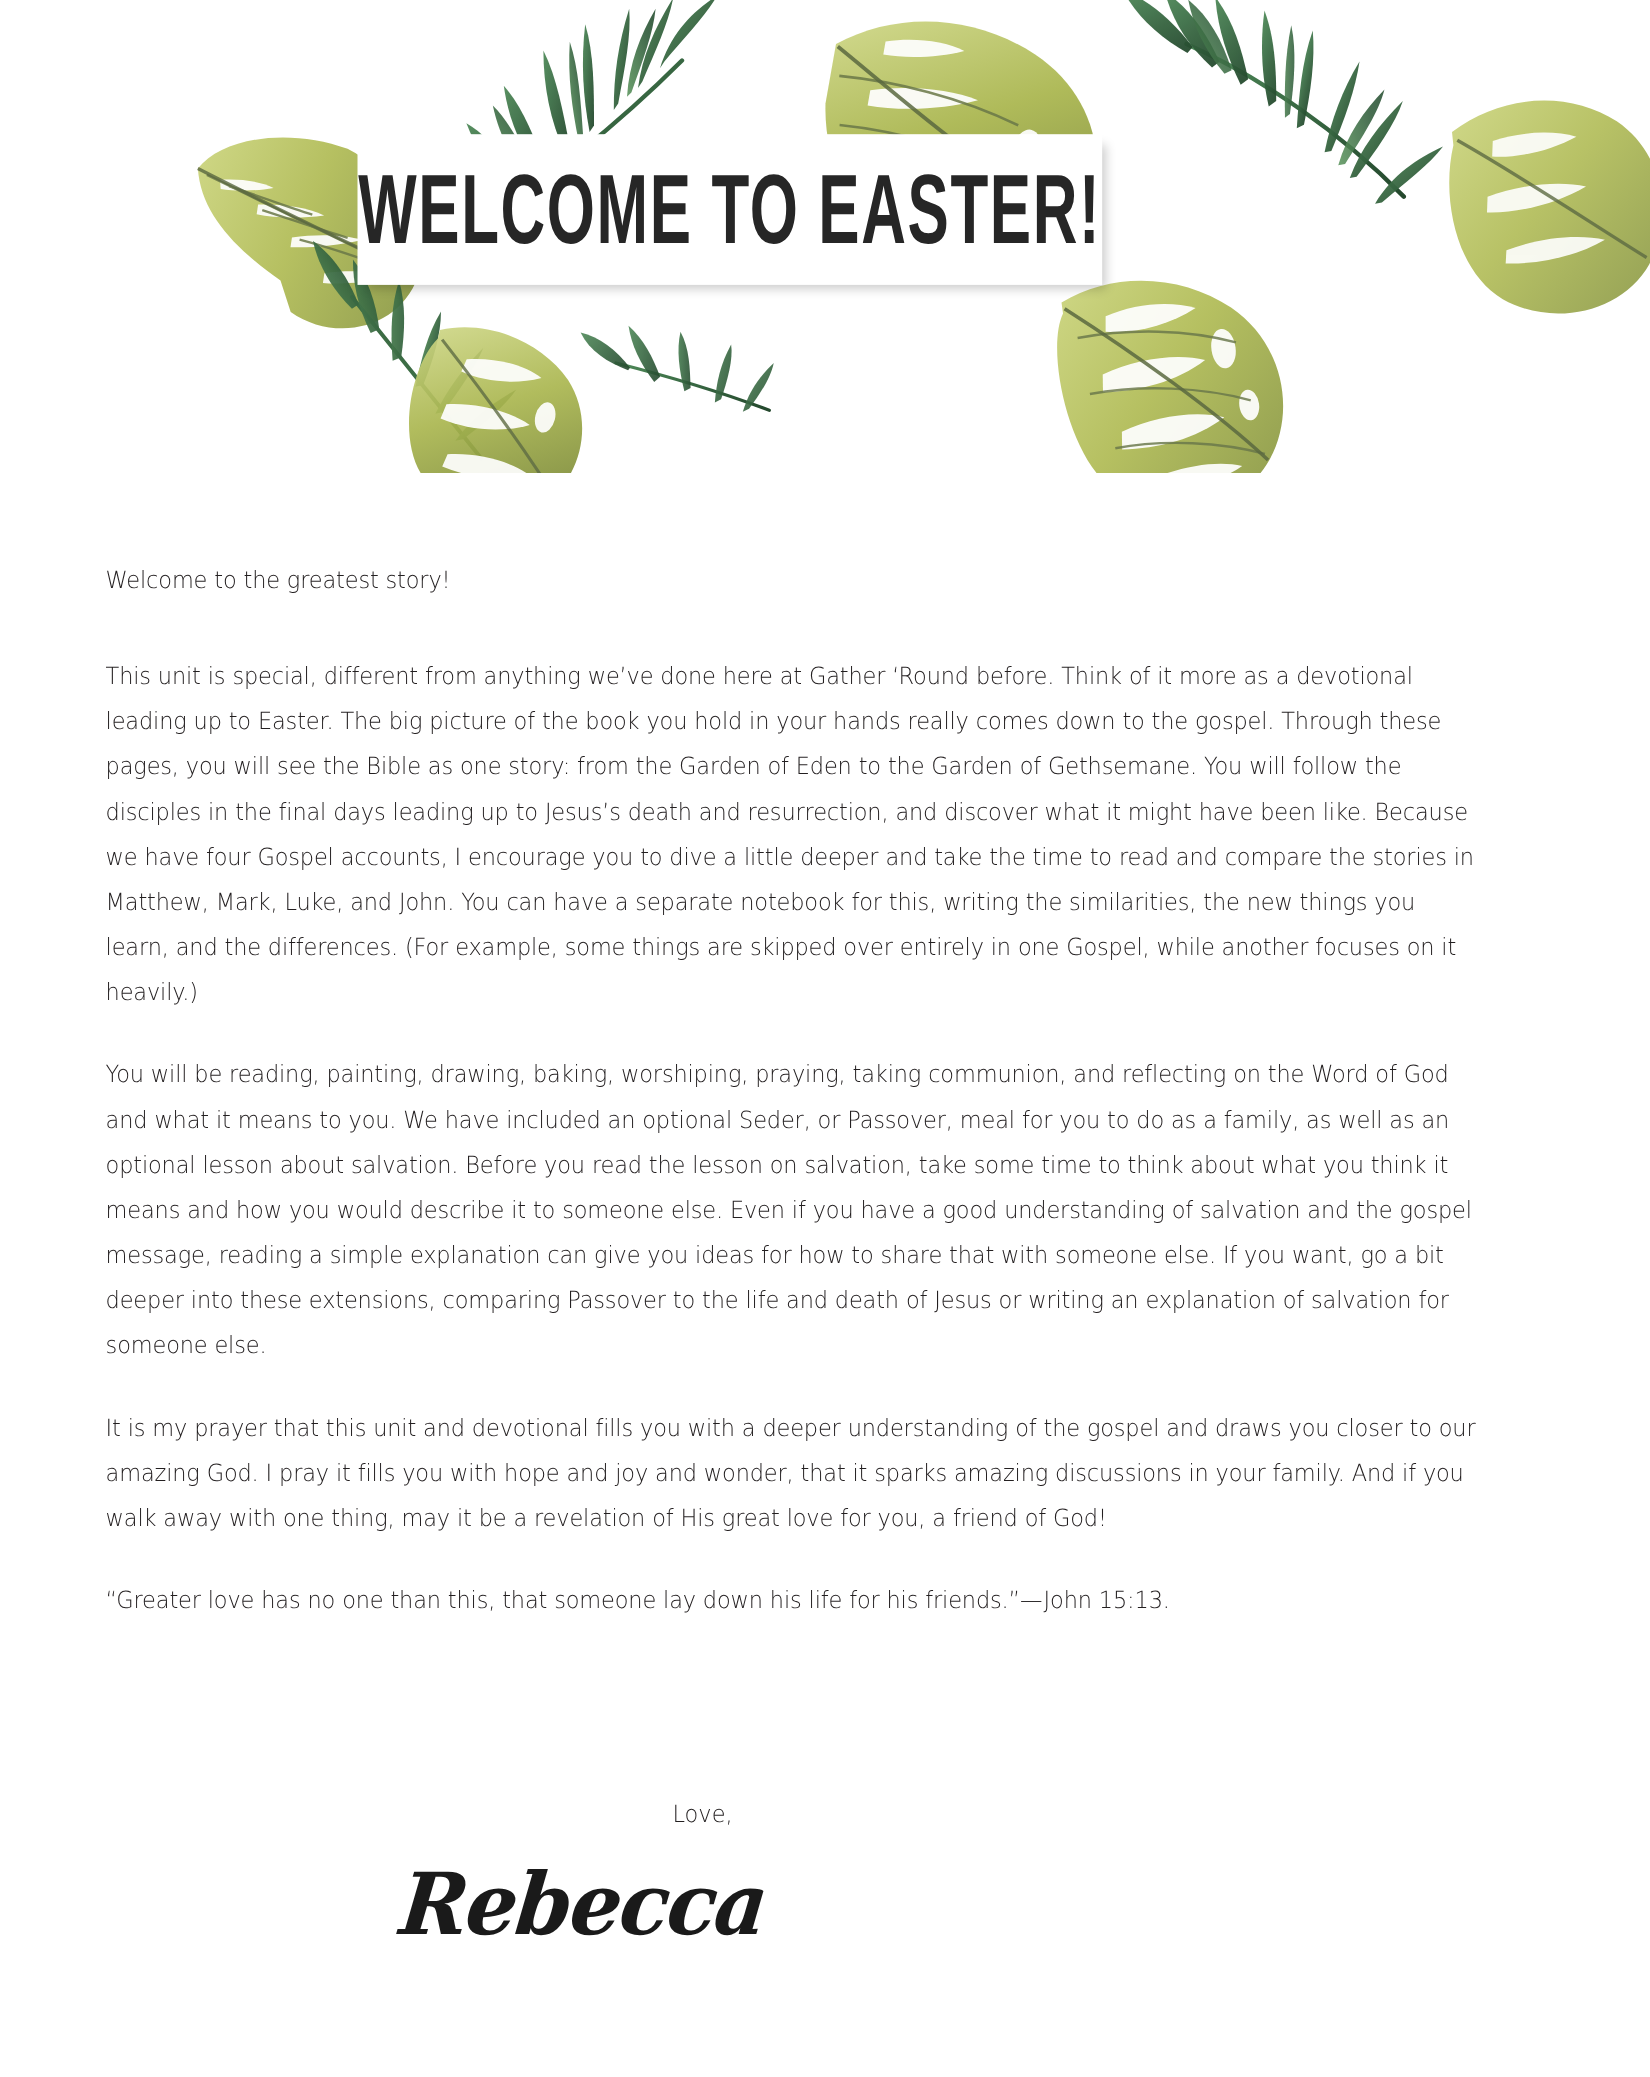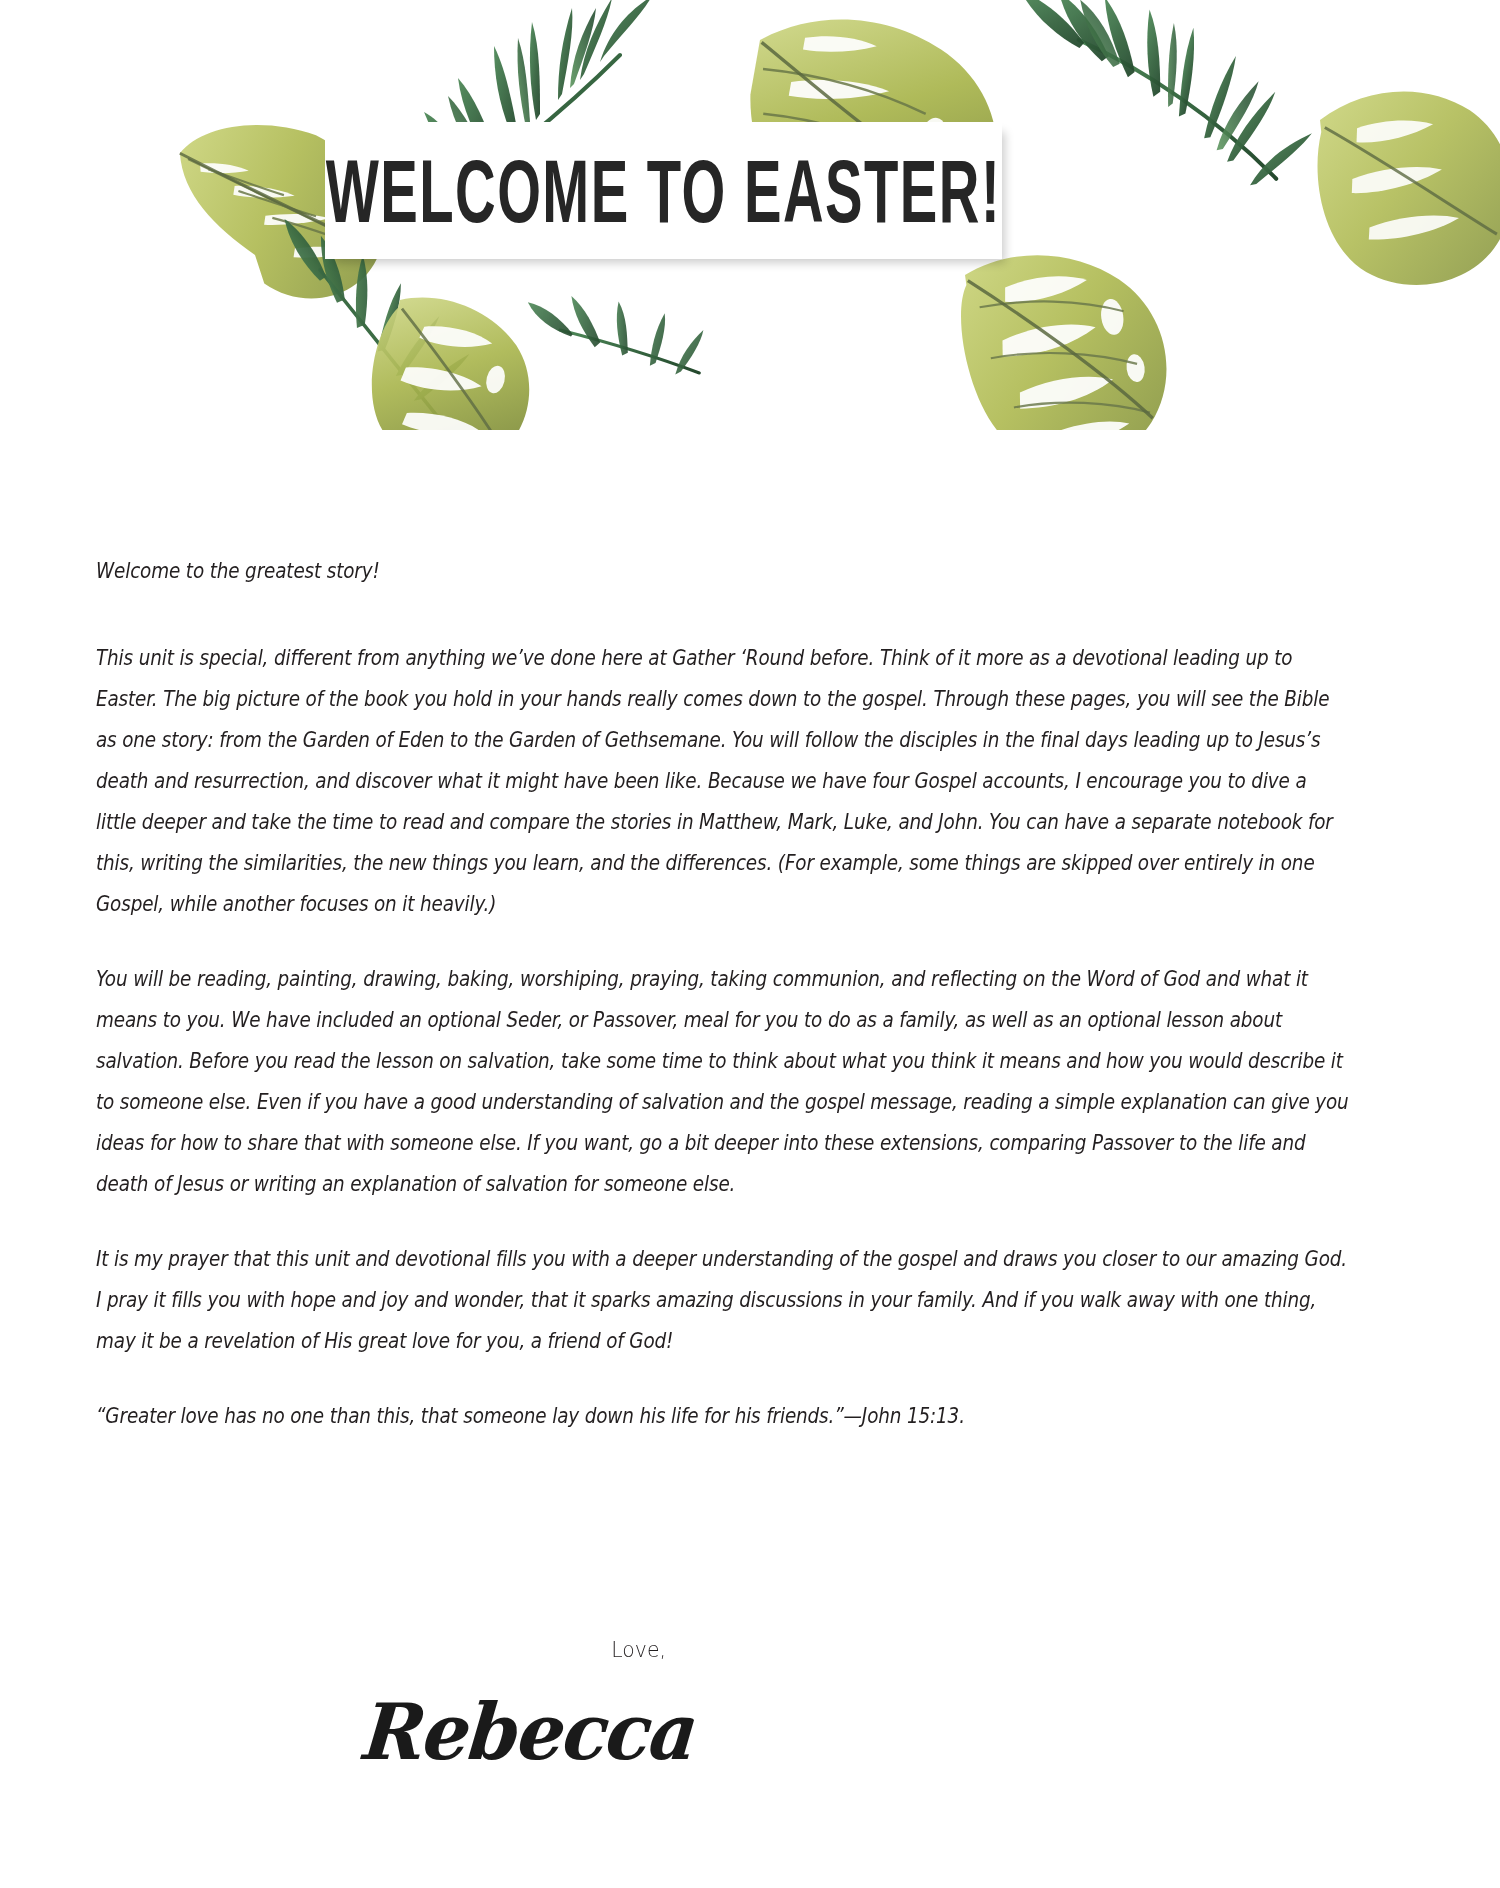--- a/index.html
+++ b/index.html
@@ -62,23 +62,22 @@
     transform: scaleX(0.74) scaleY(1.18);
     transform-origin: center center;
     white-space: nowrap;
     text-transform: uppercase;
   }
 
   
   .letter {
     position: absolute;
     left: 96px;
-    top: 550px;
+    top: 508px;
     width: 1255px;
-    font-style: italic;
   }
   .para {
     font-family: "DejaVu Sans", sans-serif;
     font-size: 21.5px;
     line-height: 41px;
     color: #231f20;
     margin: 0 0 34px 0;
     font-stretch: condensed;
     letter-spacing: -0.15px;
     font-weight: 300;

